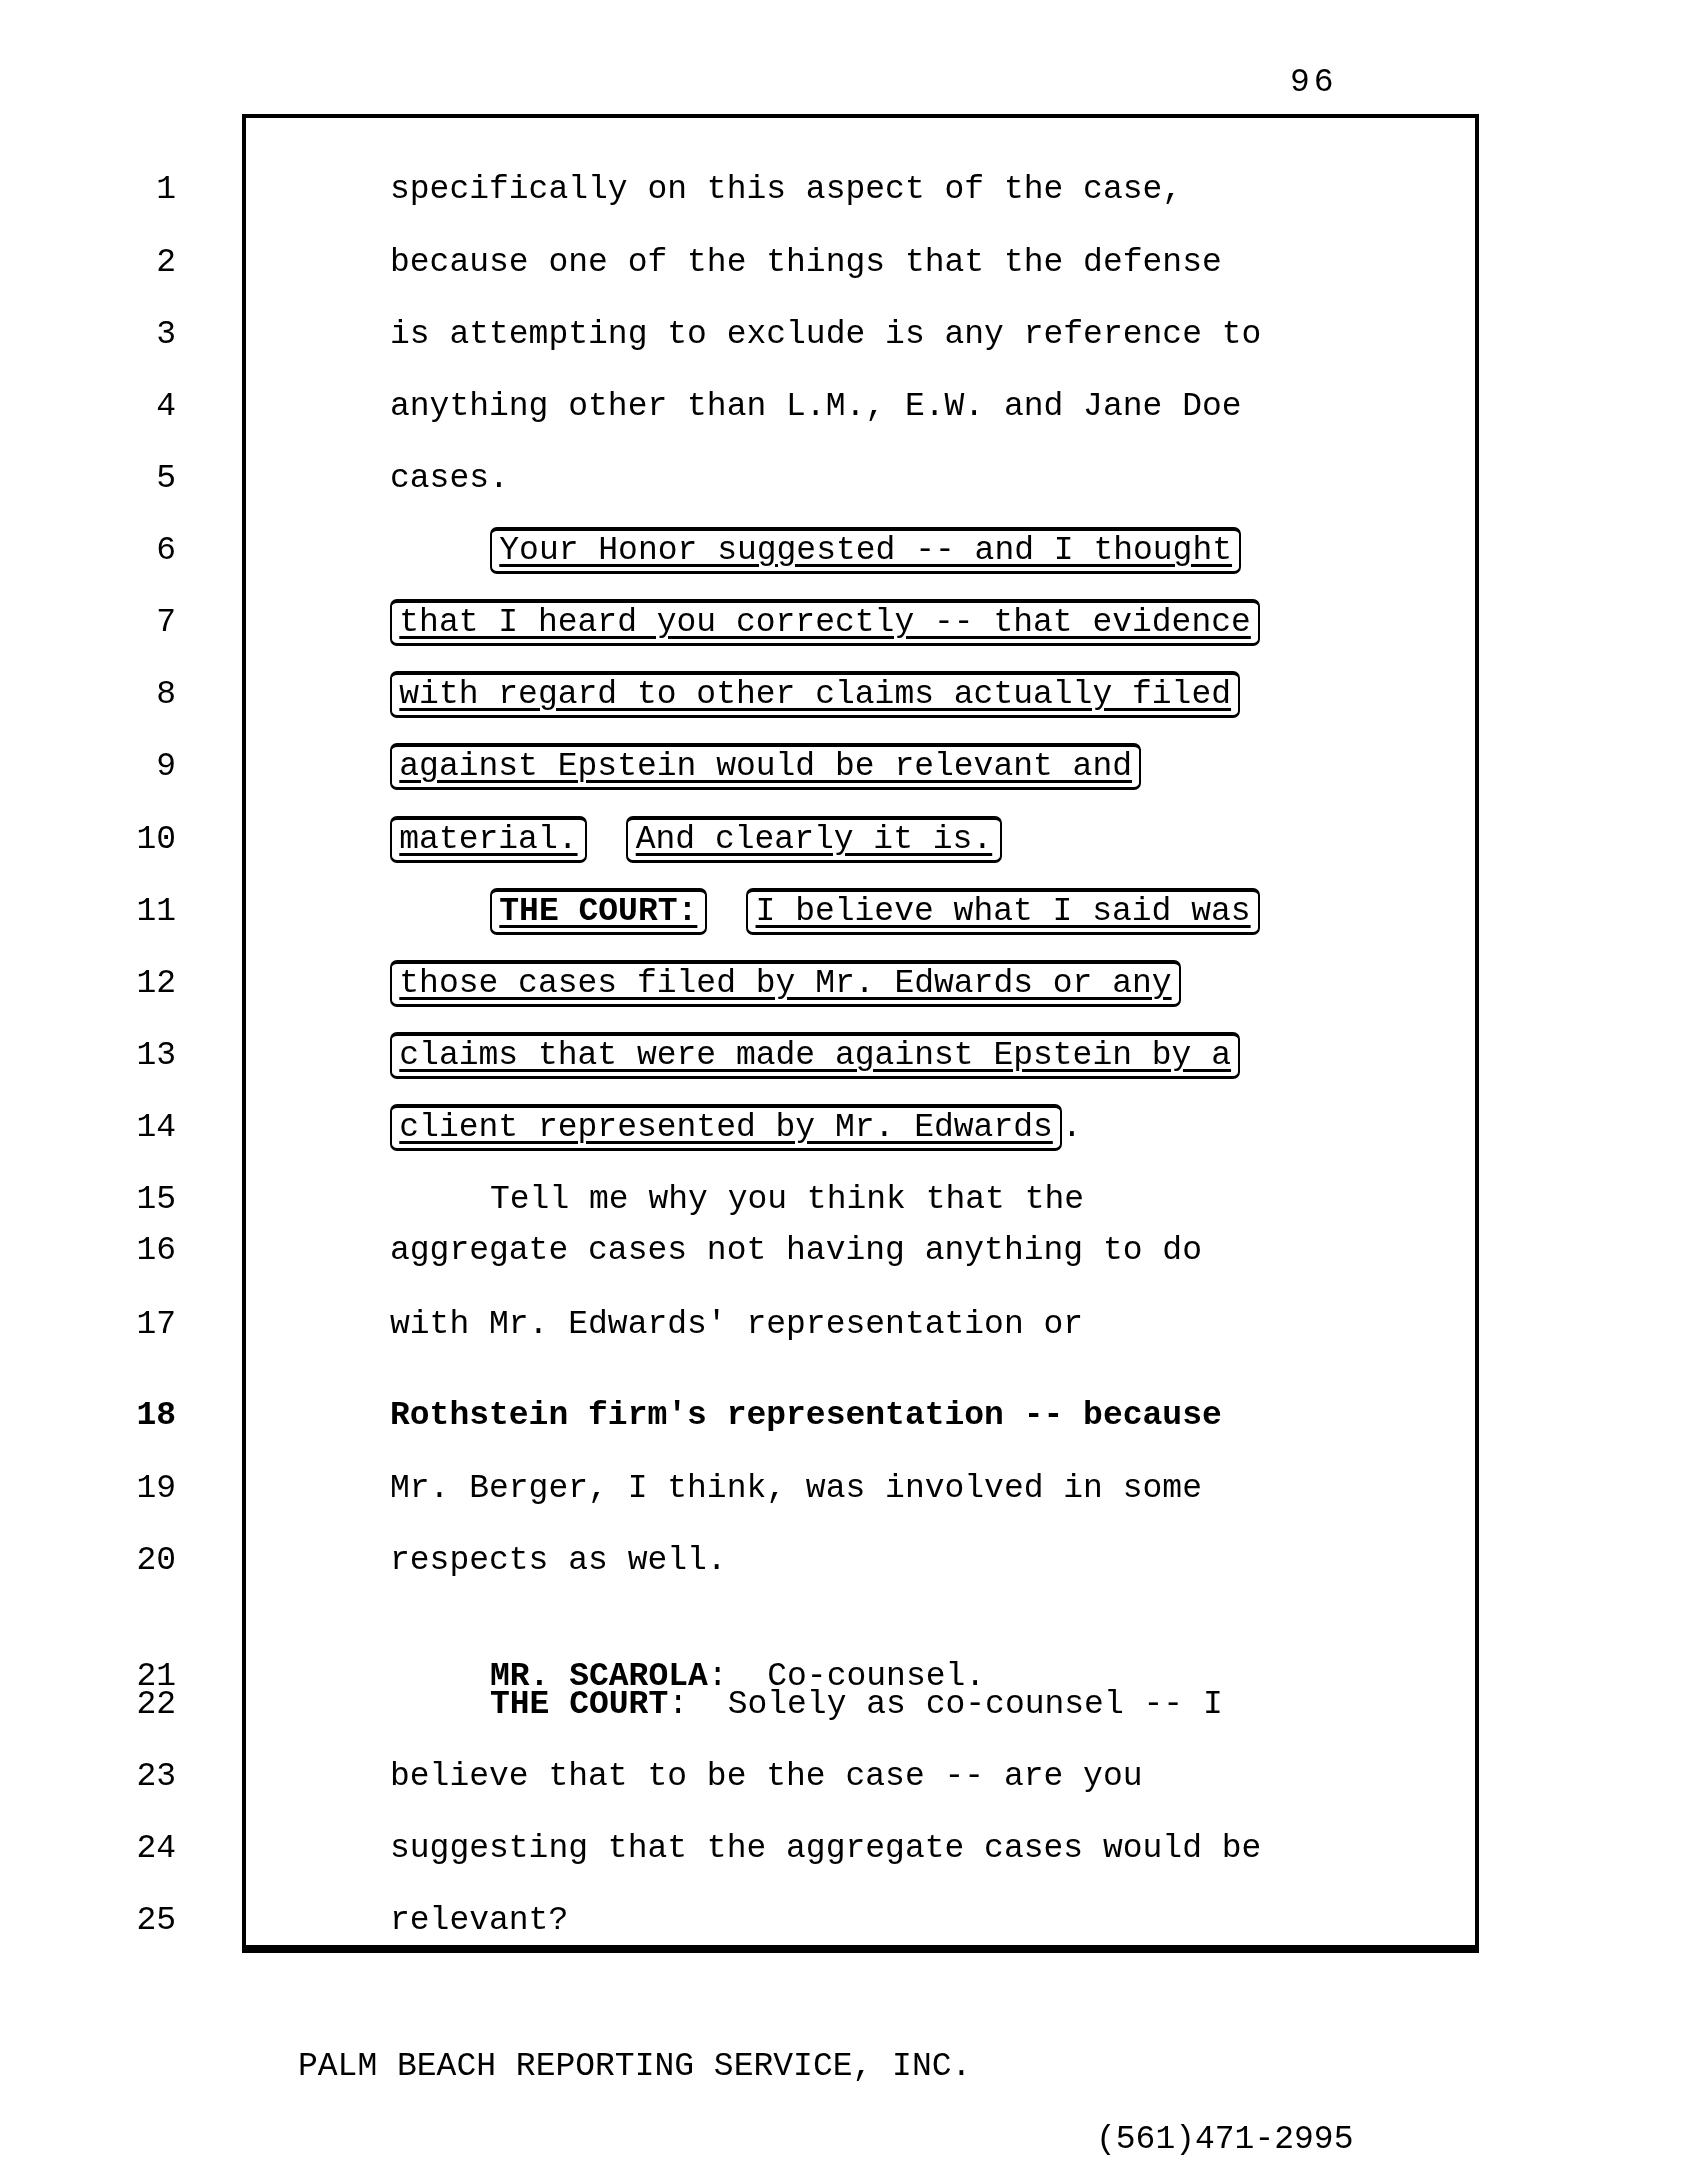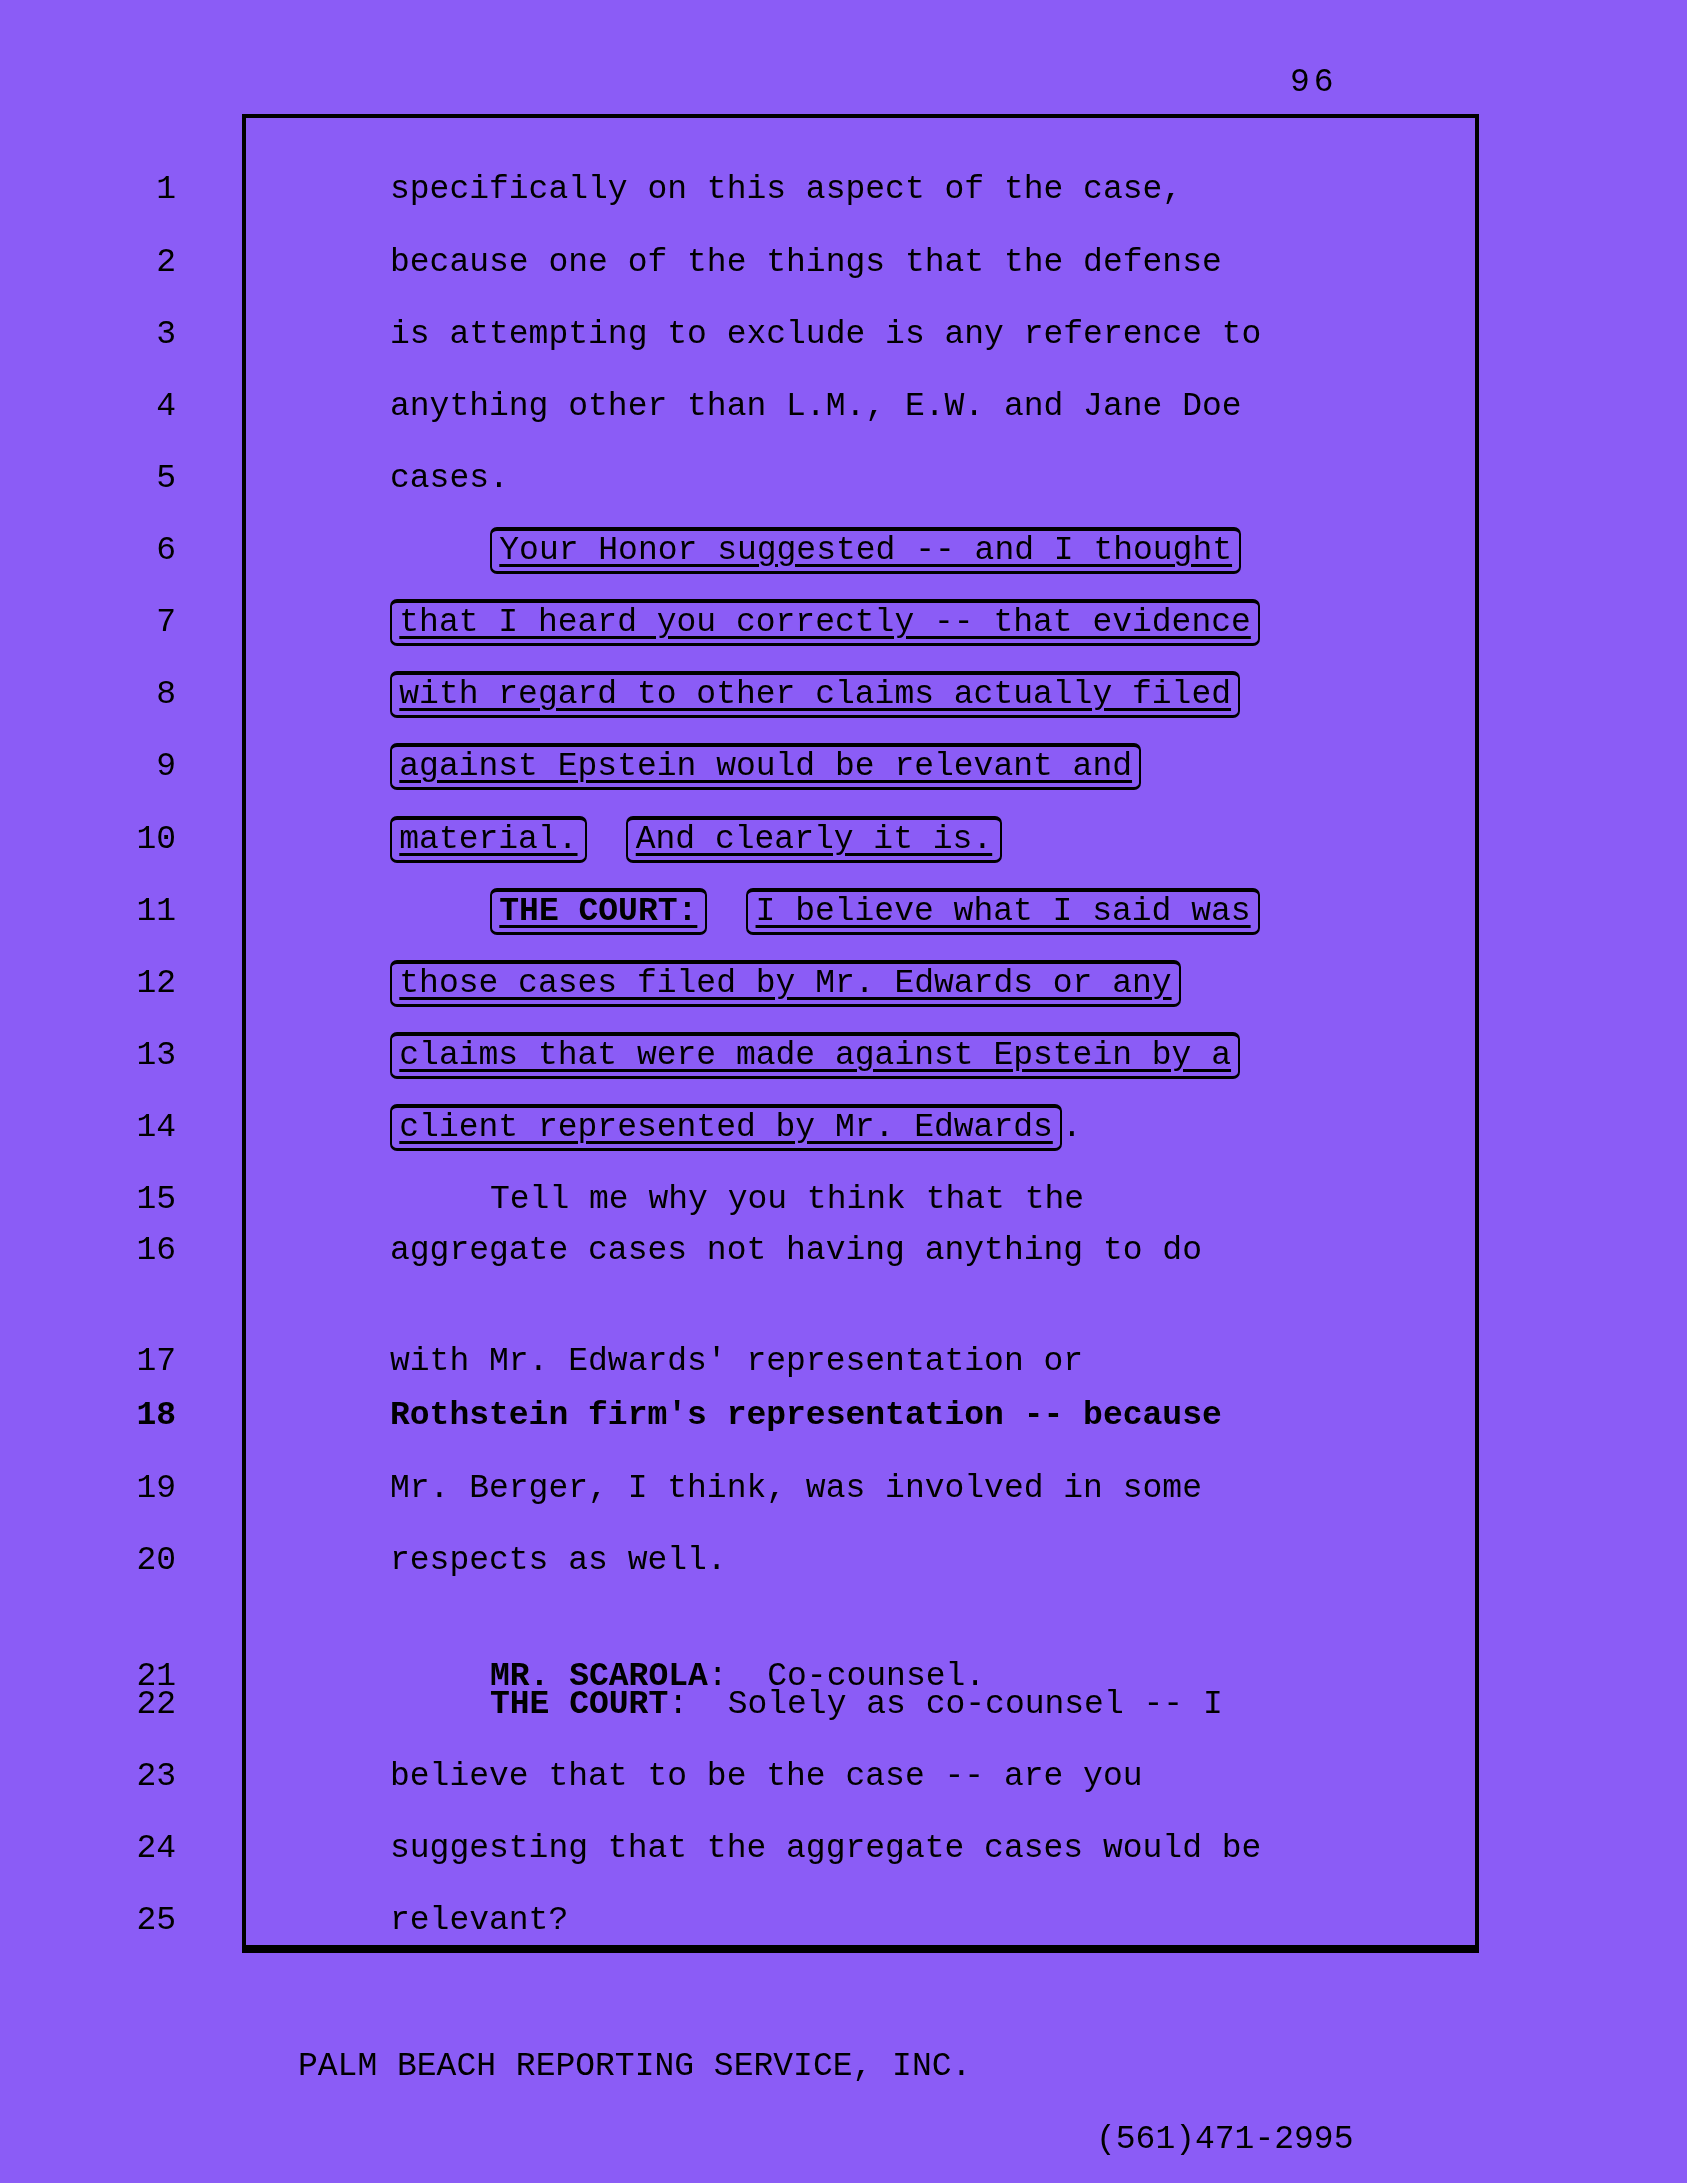--- a/index.html
+++ b/index.html
@@ -1,20 +1,20 @@
 <!DOCTYPE html>
 <html style="font-size:10.6px"><head>
 <meta charset="utf-8">
 <style>
   html, body { margin: 0; padding: 0; background: #e8e8e8; }
   .page {
     position: relative;
     width: 1687px;
     height: 2183px;
-    background: #8b5cf6;
+    background: #ffffff;
     font-family: "Liberation Mono", "DejaVu Sans Mono", monospace;
     font-size: 33px;
     color: #000000;
     overflow: hidden;
   }
   .page-number {
     position: absolute;
     top: 63px;
     left: 1290px;
     height: 40px;
@@ -91,21 +91,21 @@
       <div class="row" style="top: 586px;"><span class="line-num">7</span><span class="line-text"><span class="seg-circled">that I heard you correctly -- that evidence</span></span></div>
       <div class="row" style="top: 658px;"><span class="line-num">8</span><span class="line-text"><span class="seg-circled">with regard to other claims actually filed</span></span></div>
       <div class="row" style="top: 730px;"><span class="line-num">9</span><span class="line-text"><span class="seg-circled">against Epstein would be relevant and</span></span></div>
       <div class="row" style="top: 803px;"><span class="line-num">10</span><span class="line-text"><span class="seg-circled">material.</span>  <span class="seg-circled">And clearly it is.</span></span></div>
       <div class="row" style="top: 875px;"><span class="line-num">11</span><span class="line-text indent"><span class="seg-bold seg-circled">THE COURT:</span>  <span class="seg-circled">I believe what I said was</span></span></div>
       <div class="row" style="top: 947px;"><span class="line-num">12</span><span class="line-text"><span class="seg-circled">those cases filed by Mr. Edwards or any</span></span></div>
       <div class="row" style="top: 1019px;"><span class="line-num">13</span><span class="line-text"><span class="seg-circled">claims that were made against Epstein by a</span></span></div>
       <div class="row" style="top: 1091px;"><span class="line-num">14</span><span class="line-text"><span class="seg-circled">client represented by Mr. Edwards</span><span class="">.</span></span></div>
       <div class="row" style="top: 1163px;"><span class="line-num">15</span><span class="line-text indent"><span class="">Tell me why you think that the</span></span></div>
       <div class="row" style="top: 1214px; padding-left: 25px;"><span class="line-num">16</span><span class="line-text"><span class="">aggregate cases not having anything to do</span></span></div>
-      <div class="row" style="top: 1325px;"><span class="line-num">17</span><span class="line-text"><span class="">with Mr. Edwards' representation or</span></span></div>
+      <div class="row" style="top: 1288px;"><span class="line-num">17</span><span class="line-text"><span class="">with Mr. Edwards' representation or</span></span></div>
       <div class="row" style="top: 1379px; font-weight: bold;"><span class="line-num">18</span><span class="line-text"><span class="">Rothstein firm's representation -- because</span></span></div>
       <div class="row" style="top: 1452px;"><span class="line-num">19</span><span class="line-text"><span class="">Mr. Berger, I think, was involved in some</span></span></div>
       <div class="row" style="top: 1524px; padding-left: 40px;"><span class="line-num">20</span><span class="line-text"><span class="">respects as well.</span></span></div>
       <div class="row" style="top: 1640px; text-decoration: underline;"><span class="line-num">21</span><span class="line-text indent"><span class="seg-bold ">MR. SCAROLA</span><span class="">:</span>  <span class="">Co-counsel.</span></span></div>
       <div class="row" style="top: 1668px;"><span class="line-num">22</span><span class="line-text indent"><span class="seg-bold ">THE COURT</span><span class="">:</span>  <span class="">Solely as co-counsel -- I</span></span></div>
       <div class="row" style="top: 1740px;"><span class="line-num">23</span><span class="line-text"><span class="">believe that to be the case -- are you</span></span></div>
       <div class="row" style="top: 1812px;"><span class="line-num">24</span><span class="line-text"><span class="">suggesting that the aggregate cases would be</span></span></div>
       <div class="row" style="top: 1884px;"><span class="line-num">25</span><span class="line-text"><span class="">relevant?</span></span></div>
     </div>
 

